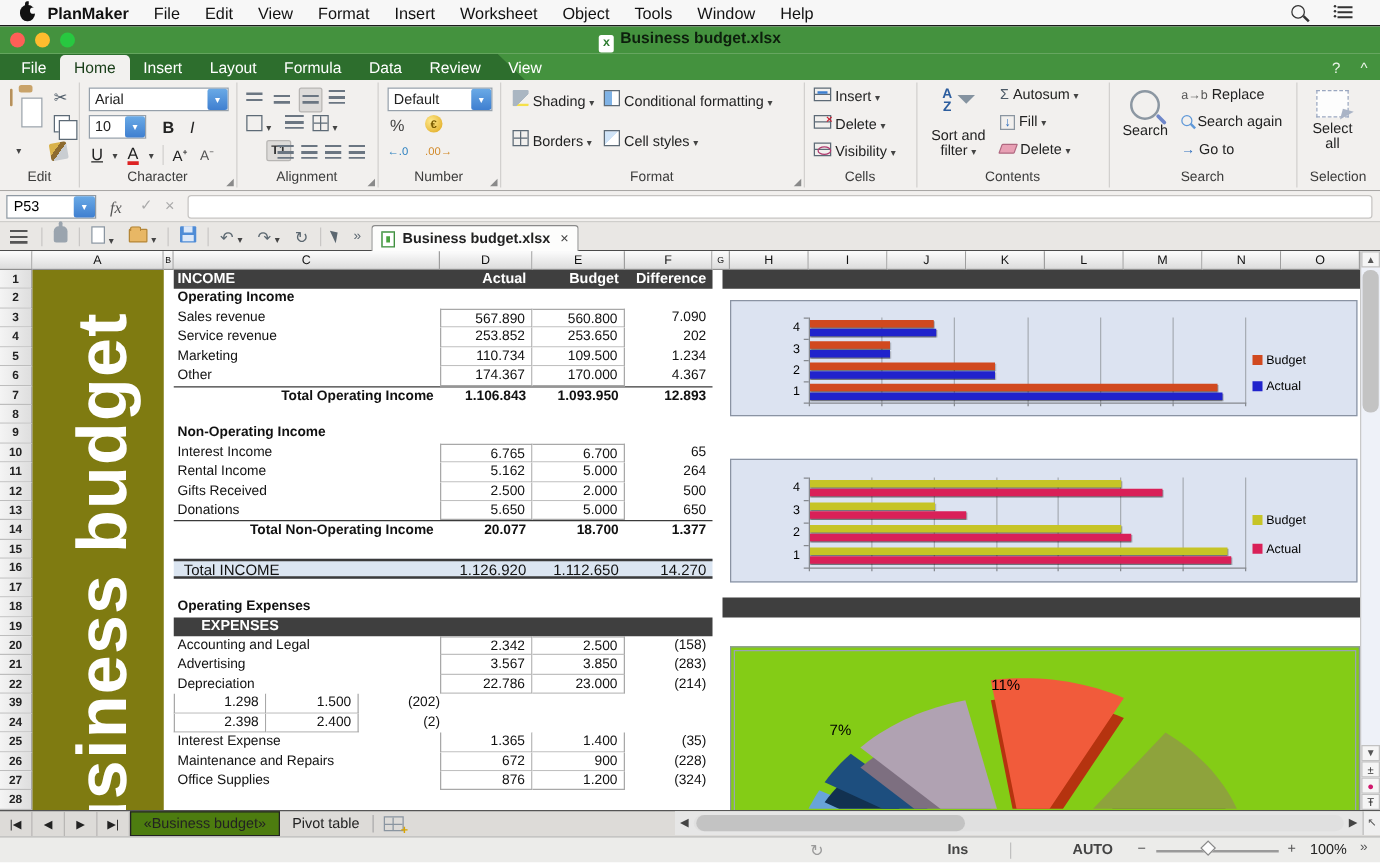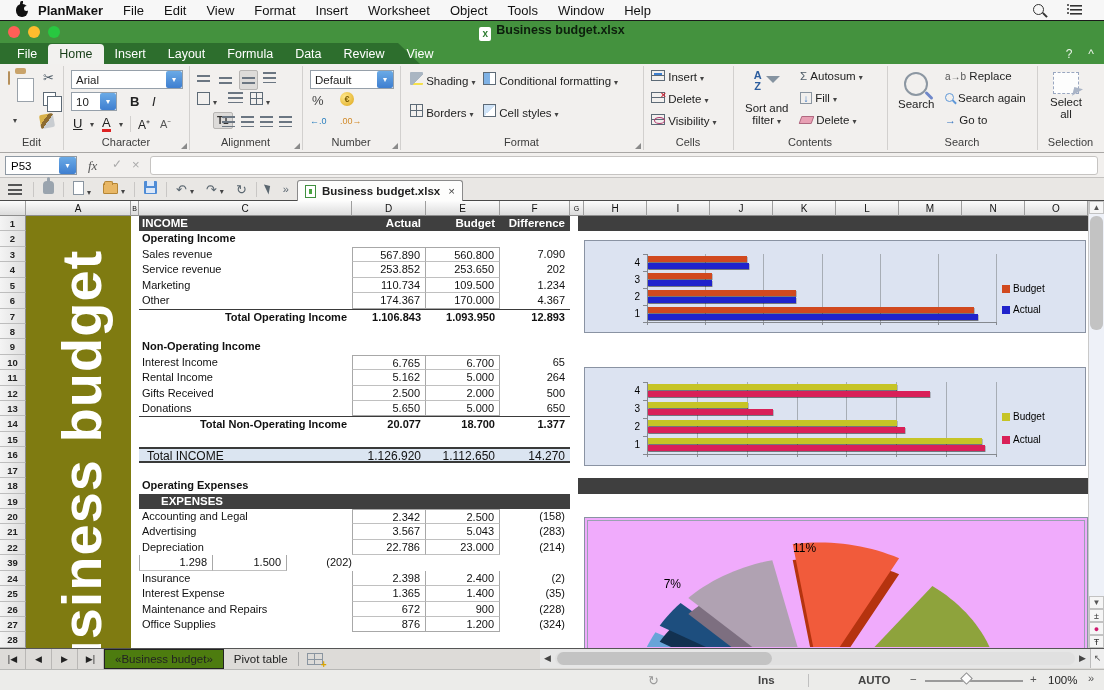--- a/index.html
+++ b/index.html
@@ -116,21 +116,21 @@
 .chartbox{position:absolute;left:584px;width:502px;background:#dce3f1;border:1px solid #8a93a3}
 .gl{position:absolute;width:1px;background:#a7adb5}
 .tk{position:absolute;width:1px;height:3px;background:#85898f}
 .tkl{position:absolute;width:4px;height:1px;background:#85898f}
 .ax{position:absolute;width:1px;background:#85898f}
 .axb{position:absolute;height:1px;background:#85898f}
 .cat{position:absolute;width:26px;text-align:right;font-size:10px;color:#000}
 .bar{position:absolute;height:6px;box-shadow:0 1px 0 rgba(0,0,0,.35),1px 1px 0 rgba(0,0,0,.2)}
 .leg{position:absolute;font-size:10px;color:#000;white-space:nowrap}
 .sw{display:inline-block;width:8px;height:8px;margin-right:3px;vertical-align:-1px}
-#piebox{position:absolute;left:584px;top:316px;width:504px;height:145px;background:#f0abfc;border:1px solid #8a93a3}
+#piebox{position:absolute;left:584px;top:316px;width:504px;height:145px;background:#84cc16;border:1px solid #8a93a3}
 #piebox:before{content:"";position:absolute;inset:2px;border:1px solid #9aa2b2;pointer-events:none}
 
 #vscroll{position:absolute;left:1088px;top:0;width:16px;height:447px;background:#eef1f8;border-left:1px solid #c9c9c9}
 .varrow{position:absolute;left:0;width:15px;height:13px;background:#f5f5f5;border:1px solid #c2c2c2;font-size:8px;color:#555;text-align:center;line-height:12px}
 #vthumb{position:absolute;left:1px;top:15px;width:13px;height:114px;background:#c3c3c3;border-radius:6px}
 .vbtn{position:absolute;left:0;width:15px;height:13px;background:#f5f5f5;border:1px solid #c2c2c2;font-size:9px;text-align:center;line-height:12px;color:#333}
 
 #tabbar{position:absolute;left:0;top:648px;width:1104px;height:21px;background:#dddbd8;border-top:1px solid #555;display:flex;align-items:stretch;font-size:11.5px}
 .navb{width:26px;border-right:1px solid #b9b7b5;display:flex;align-items:center;justify-content:center;color:#222;font-size:9px}
 .sheettab{display:flex;align-items:center;padding:0 10px;border-right:1px solid #9a9a9a;color:#222}
@@ -469,36 +469,35 @@
       </div>
     <div class="r">
         <div class="cl">Accounting and Legal</div>
         <div class="cd num box bt">2.342</div>
         <div class="ce num box bt" style="border-left:0">2.500</div>
         <div class="cf num">(158)</div>
       </div>
     <div class="r">
         <div class="cl">Advertising</div>
         <div class="cd num box">3.567</div>
-        <div class="ce num box" style="border-left:0">5.043</div>
+        <div class="ce num box" style="border-left:0">3.850</div>
         <div class="cf num">(283)</div>
       </div>
     <div class="r">
         <div class="cl">Depreciation</div>
         <div class="cd num box">22.786</div>
         <div class="ce num box" style="border-left:0">23.000</div>
         <div class="cf num">(214)</div>
       </div>
     <div class="r">
         <div class="cd num box">1.298</div>
         <div class="ce num box" style="border-left:0">1.500</div>
         <div class="cf num">(202)</div>
       </div>
     <div class="r">
-        <div class="cl">Insurance</div>
         <div class="cd num box">2.398</div>
         <div class="ce num box" style="border-left:0">2.400</div>
         <div class="cf num">(2)</div>
       </div>
     <div class="r">
         <div class="cl">Interest Expense</div>
         <div class="cd num box">1.365</div>
         <div class="ce num box" style="border-left:0">1.400</div>
         <div class="cf num">(35)</div>
       </div>

